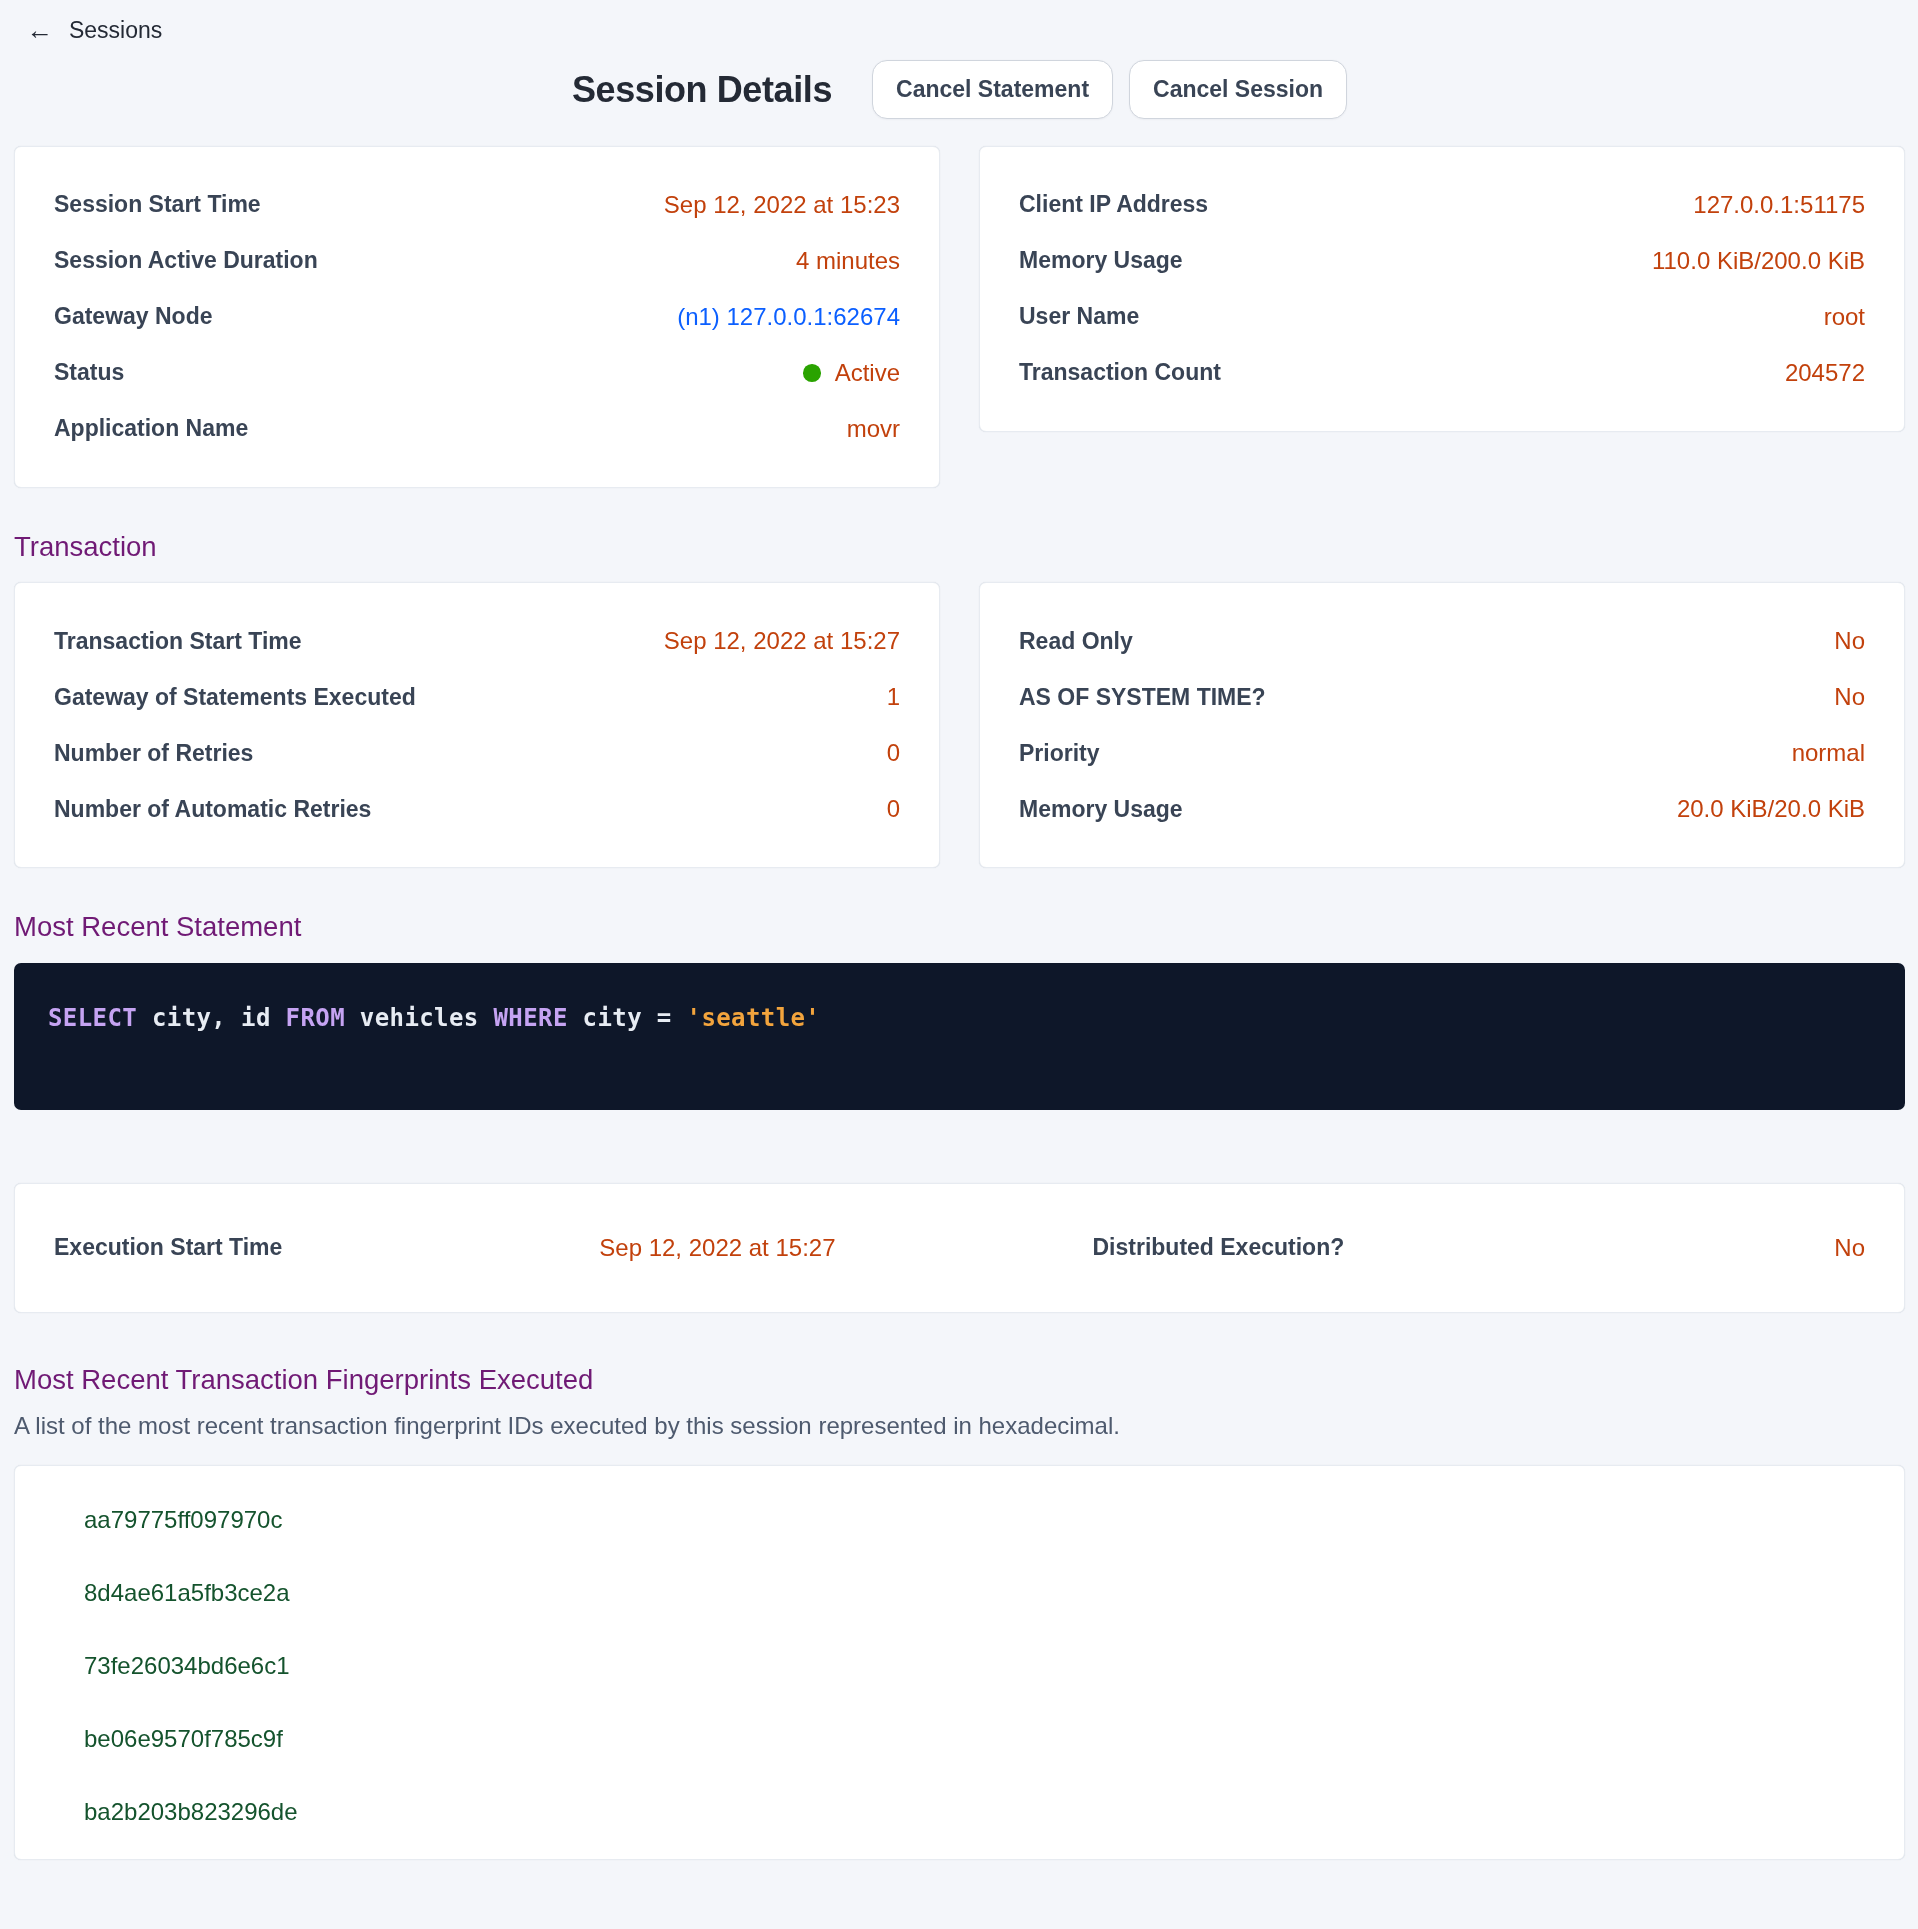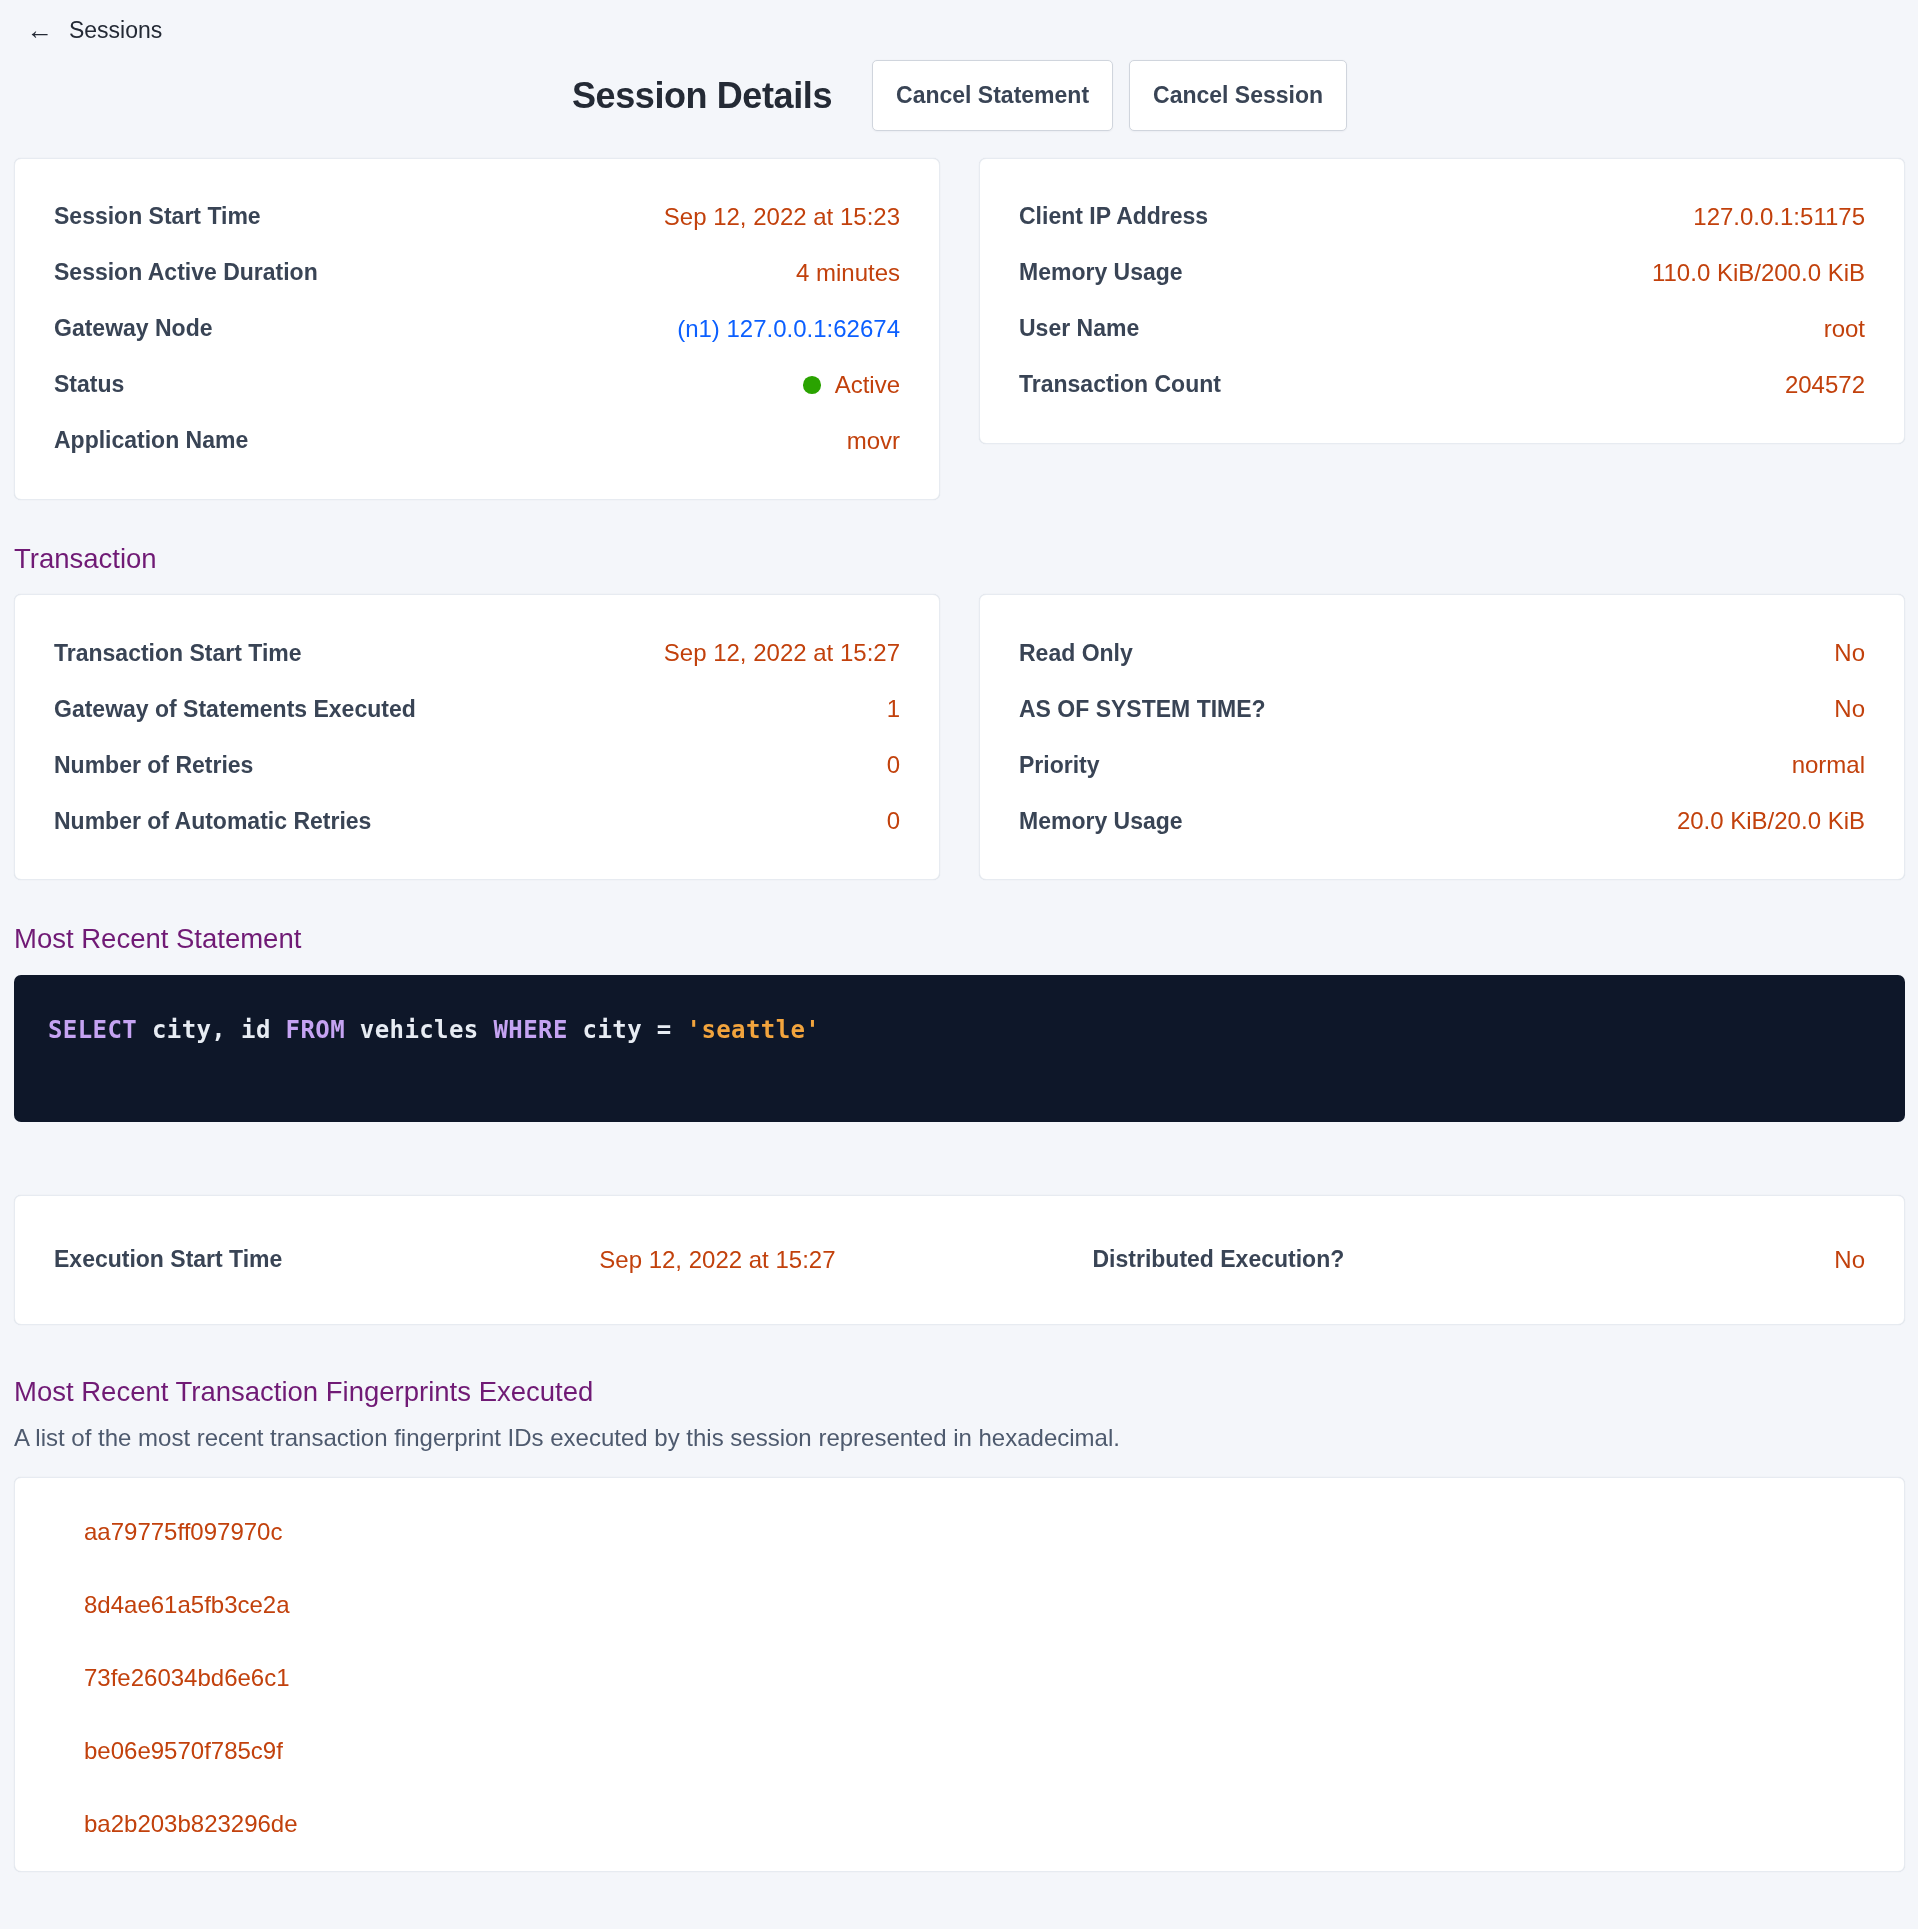--- a/index.html
+++ b/index.html
@@ -23,22 +23,22 @@
   .breadcrumb{display:flex;align-items:center;gap:16px;font-size:23px;color:#242a35;cursor:pointer;margin:3.5px 0 0 12.4px;height:32px;}
   .back-arrow{font-size:26.6px;line-height:1;color:#242a35;}
 
   
   .header-row{display:flex;justify-content:center;align-items:center;margin:14px 0 26.6px 0;gap:40px;}
   h1{margin:0;font-size:36px;font-weight:bold;color:#242a35;letter-spacing:-0.4px;}
   .header-buttons{display:flex;gap:16px;}
   .btn{
     font-family:"Liberation Sans",sans-serif;
     font-size:23px;font-weight:bold;color:#394455;
-    background:#ffffff;border:0.9px solid #d0d5dd;border-radius:5px;
-    padding:21px 23px;cursor:pointer;box-shadow:0 0.9px 1.8px rgba(16,24,40,.04);
+    background:#ffffff;border:0.9px solid #d0d5dd;border-radius:15px;
+    padding:15px 23px;cursor:pointer;box-shadow:0 0.9px 1.8px rgba(16,24,40,.04);
   }
 
   
   .grid2{display:grid;grid-template-columns:1fr 1fr;gap:39px;align-items:start;}
   .card{
     background:#ffffff;border:0.9px solid #e7ebf1;border-radius:7px;
     padding:30px 39px;box-shadow:0 0 0.9px rgba(67,90,111,.2);
   }
   .row{display:flex;justify-content:space-between;align-items:center;height:56px;}
   .label{font-weight:bold;font-size:23px;color:#394455;white-space:nowrap;}
@@ -63,21 +63,21 @@
   
   .exec-card{margin-top:73px;padding:36px 39px;display:grid;grid-template-columns:1fr 1fr;}
   .exec-pair{display:flex;justify-content:space-between;align-items:center;height:56px;}
   .exec-pair.left{padding-right:124px;}
   .exec-pair.right{padding-left:133px;}
 
   
   h2.fp{margin-top:51px;margin-bottom:0;}
   .fp-desc{font-size:24px;color:#4e5a6e;margin:16px 0 25px 0;}
   .fp-card{padding:17.7px 39px 10.6px;}
-  .fp-item{height:73px;display:flex;align-items:center;padding-left:30px;font-size:24px;color:#c2410c;}
+  .fp-item{height:73px;display:flex;align-items:center;padding-left:30px;font-size:24px;color:#14532d;}
 </style>
 </head>
 <body>
 
 <div class="page">
 
   <div class="breadcrumb">
     <span class="back-arrow">←</span>
     <span>Sessions</span>
   </div>

